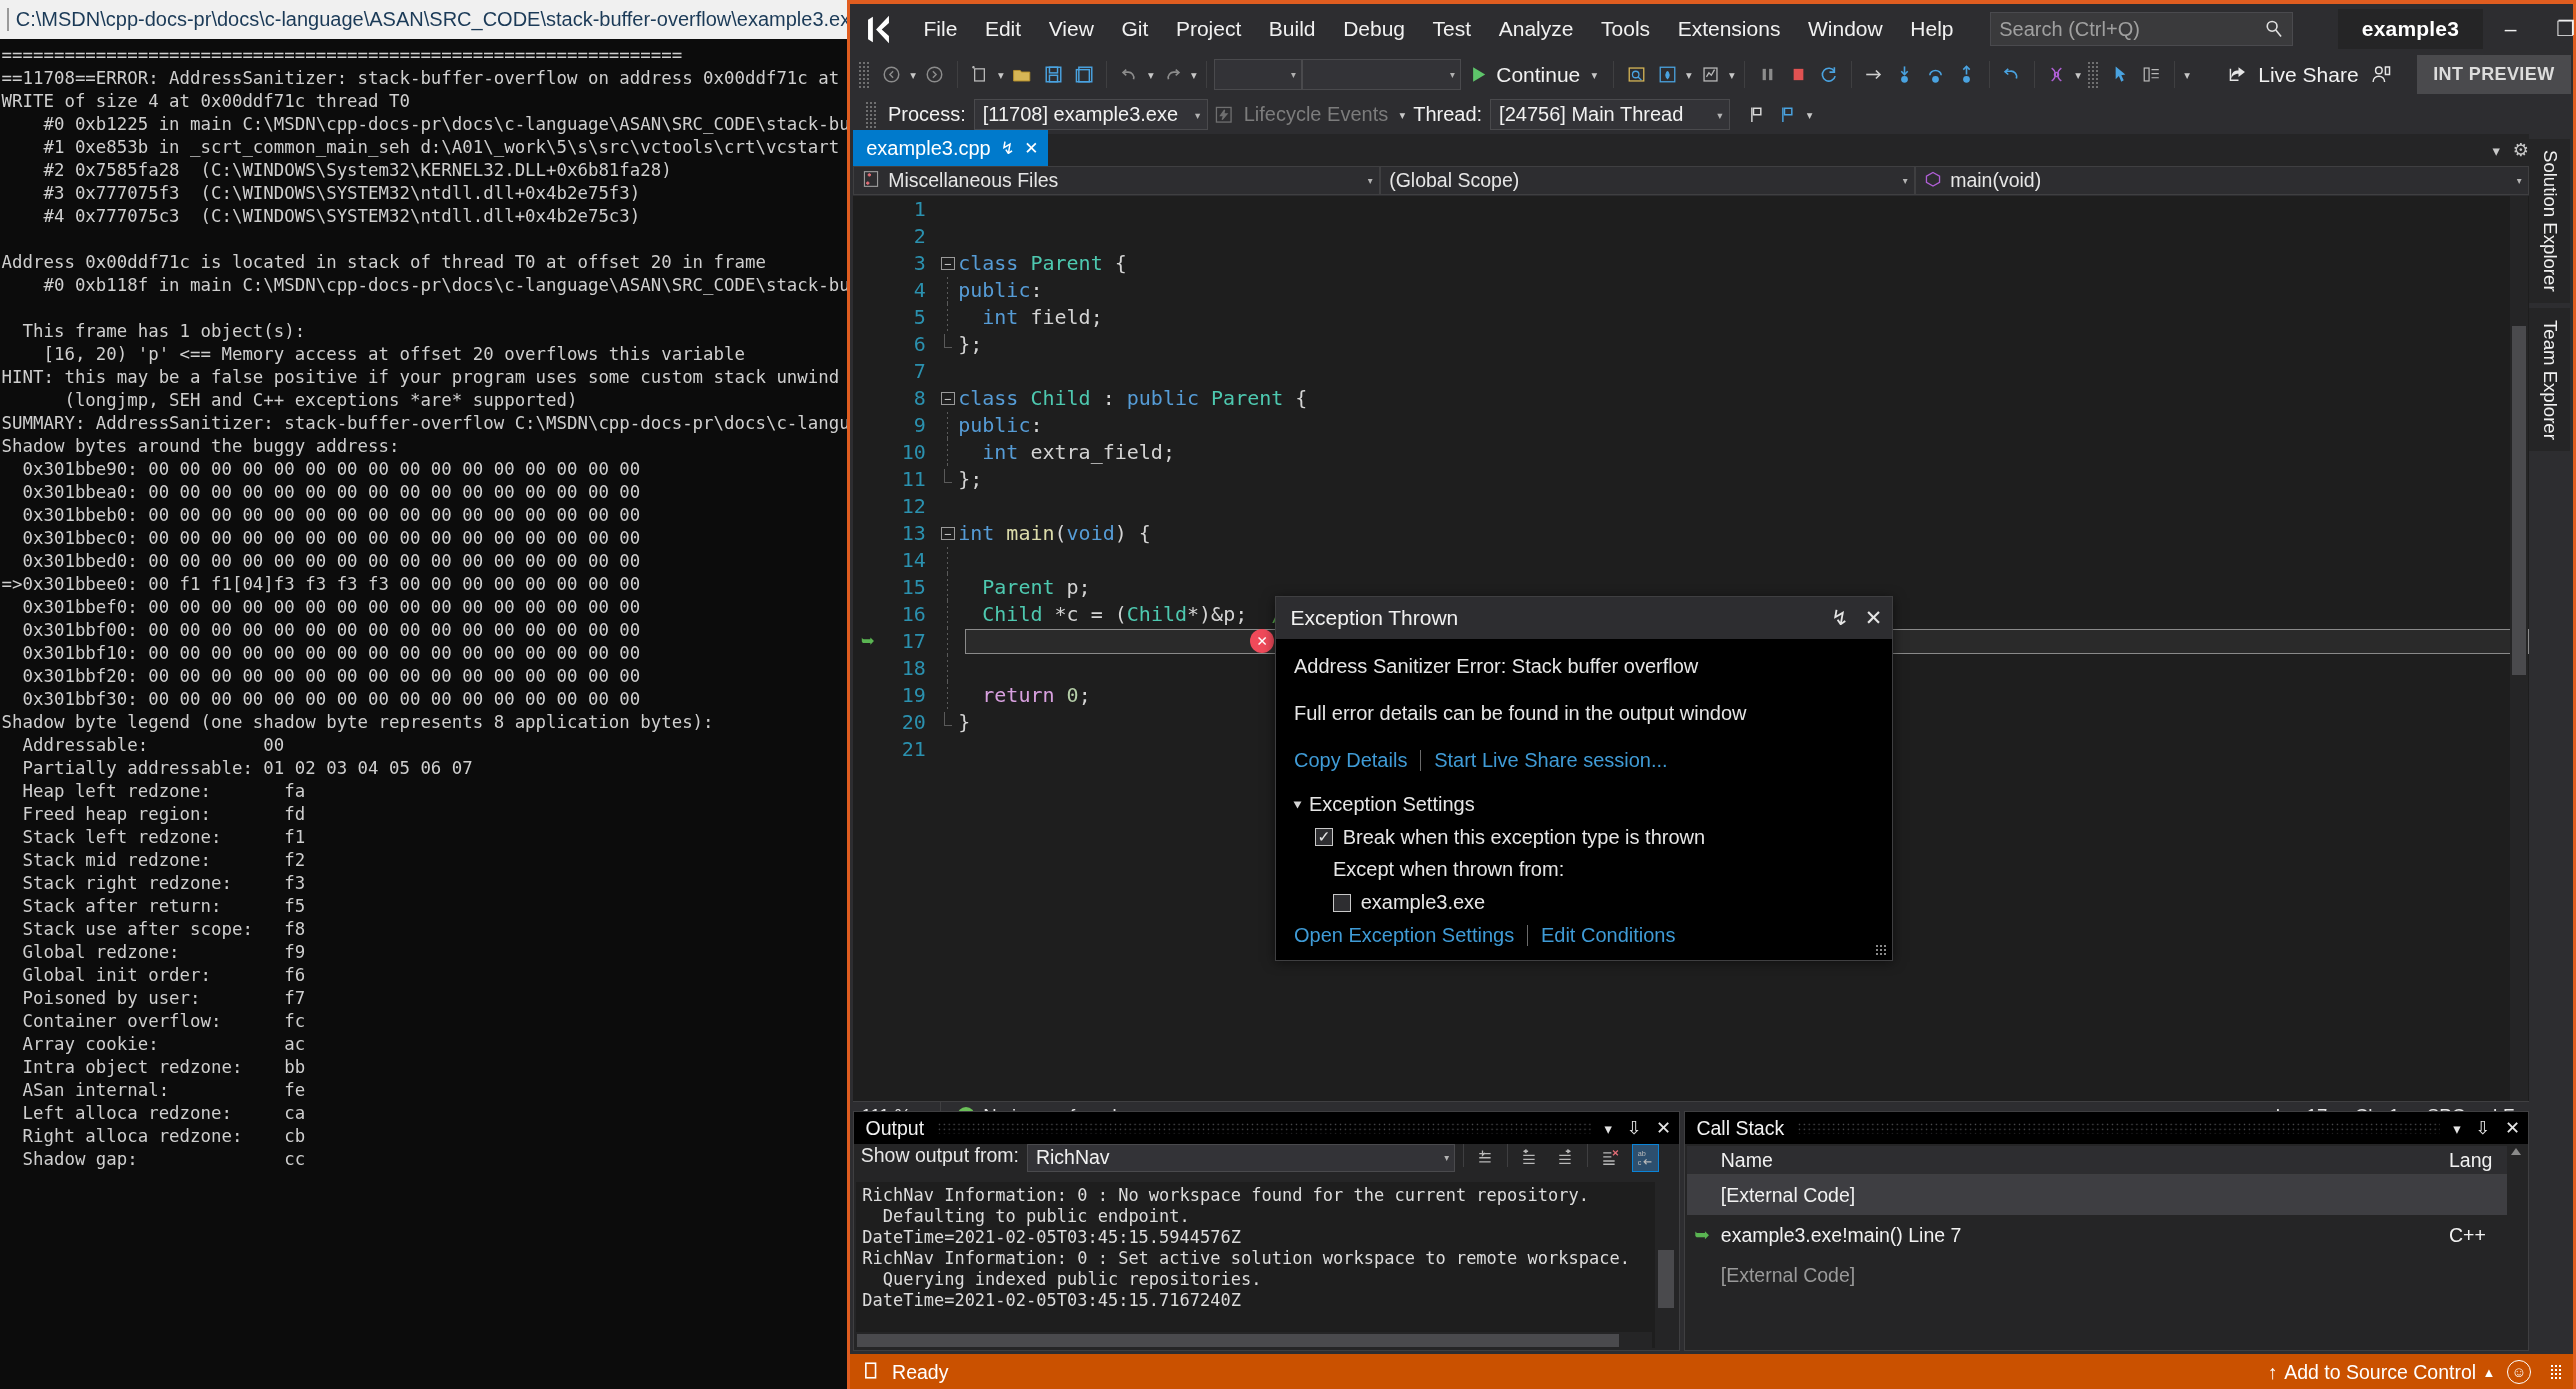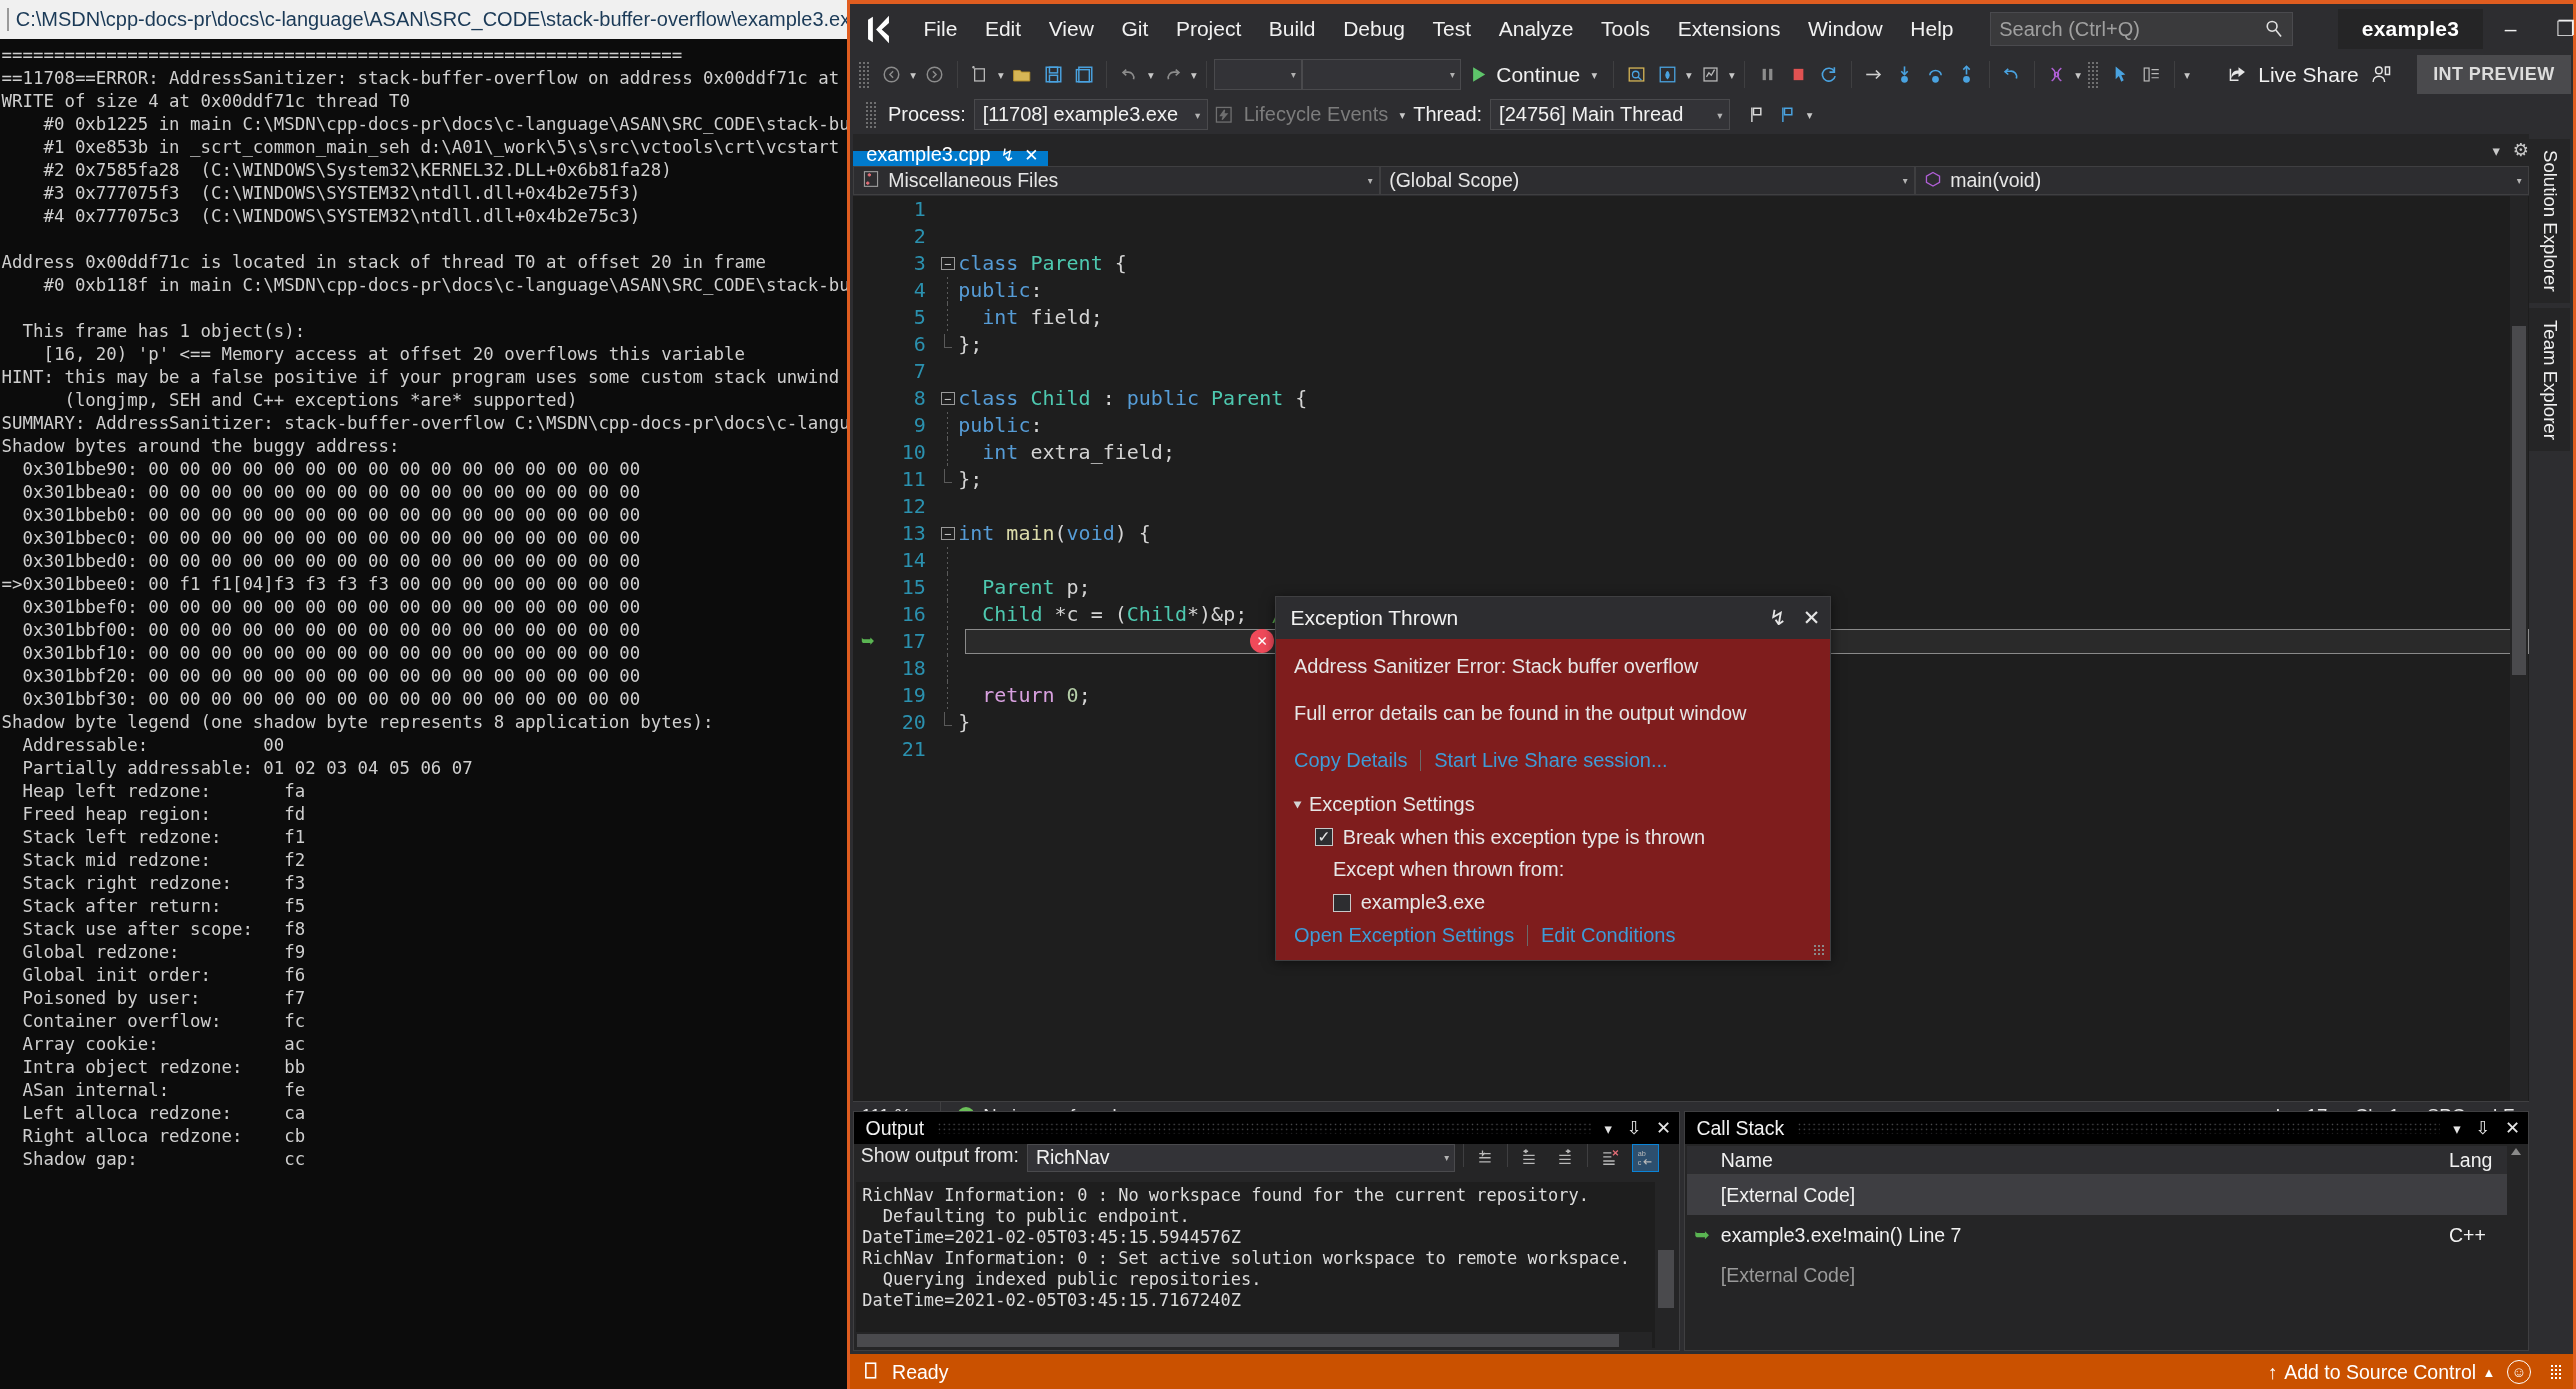--- a/index.html
+++ b/index.html
@@ -68,21 +68,21 @@
   .pb-combo { height:31px; background:#333337; border:0.8px solid #4a4a4d; display:flex; align-items:center;
               padding:0 6.5px 0 8px; }
   .pb-combo .txt { font-size:20px; color:#f1f1f1; white-space:nowrap; }
   .pb-combo .ar { margin-left:auto; padding-left:16px; font-size:10.5px; color:#b4b4b4; }
 
   
   #vs-main { position:absolute; left:0; right:0; top:130px; bottom:39px; }
 
   
   #tabstrip { position:absolute; left:3.2px; top:0; right:44px; height:32px; background:#252526; display:flex; align-items:flex-end; }
-  #tab-active { background:#007acc; height:15px; display:flex; align-items:flex-end; padding:0 9.7px 0 13px; gap:9.7px; }
+  #tab-active { background:#007acc; height:36px; display:flex; align-items:center; padding:0 9.7px 0 13px; gap:9.7px; }
   #tab-active .tabname { font-size:20px; color:#ffffff; }
   .tab-ico { font-size:17px; color:#ffffff; }
   #tabstrip-right { margin-left:auto; display:flex; align-items:center; gap:13px; padding-bottom:4.9px; }
 
   
   #navbar { position:absolute; left:3.2px; top:32px; right:44px; height:29px; background:#4c1d95;
             display:flex; align-items:stretch; }
   .nav-combo { background:#2d2d30; border:0.8px solid #3f3f41; display:flex; align-items:center;
                padding:0 6.5px 0 8px; gap:8px; }
   .nav-combo .txt { font-size:19.5px; color:#e6e6e6; white-space:nowrap; }
@@ -108,21 +108,21 @@
   .ctrl { color:#d8a0df; }
   .punct { color:#d4d4d4; }
   #exec-line-box { position:absolute; left:112px; right:0px; height:25px; border:0.8px solid #8a8a8a; background:#2a2a2a; }
   #exec-arrow { position:absolute; left:8px; color:#5ab552; font-size:22px; }
   #err-icon { position:absolute; width:24px; height:24px; border-radius:50%; background:#f04a5a;
               color:#fff; font-size:17px; display:flex; align-items:center; justify-content:center; font-weight:bold; }
   #ed-scrollbar { position:absolute; right:45px; top:62px; width:18px; bottom:235px; background:#252526; }
   #ed-thumb { position:absolute; top:130px; left:1.6px; width:14.6px; height:349px; background:#4a4a4d; }
 
   
-  #exc-popup { position:absolute; background:#7f1d1d; border:0.8px solid #3f3f41; width:556px;
+  #exc-popup { position:absolute; background:#000000; border:0.8px solid #3f3f41; width:618px;
                box-shadow:0 2.4px 11.4px rgba(0,0,0,.55); }
   #exc-header { height:42px; background:#2d2d30; display:flex; align-items:center; padding:0 9.7px 0 14.6px; }
   #exc-title { font-size:21px; color:#f1f1f1; }
   #exc-hdr-icons { margin-left:auto; display:flex; align-items:center; gap:16px; }
   #exc-body { padding:16px 18px 13px 18px; }
   .exc-text { font-size:20px; color:#e6e6e6; margin-bottom:24px; }
   .exc-links { display:flex; align-items:center; gap:13px; margin-bottom:21px; }
   .exc-link { font-size:20px; color:#3f9bd6; cursor:pointer; }
   .exc-divider { width:0.8px; height:21px; background:#6a6a6a; }
   .exc-section { display:flex; align-items:center; gap:8px; font-size:20px; color:#e6e6e6; margin-bottom:9.7px; }

